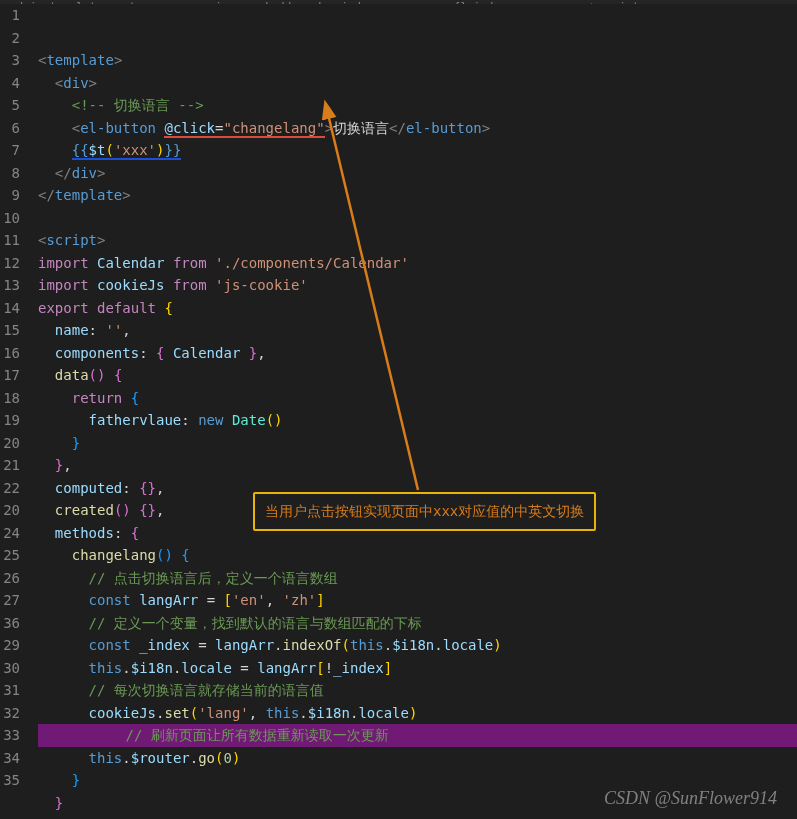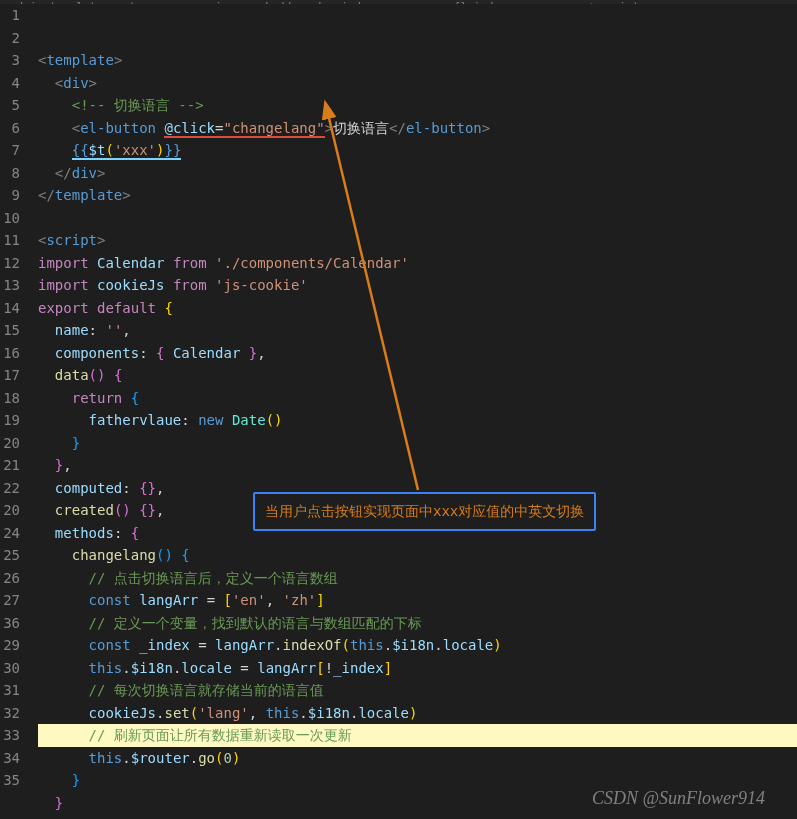--- a/index.html
+++ b/index.html
@@ -36,57 +36,57 @@
   line-height: 22.5px;
 }
 .code {
   flex: 1;
   padding-left: 10px;
   line-height: 22.5px;
   white-space: pre;
   position: relative;
 }
 .line { height: 22.5px; }
-.line.hl { background: #fef9c3; }
+.line.hl { background: #701a75; padding-left: 37px; }
 .tag { color: #808080; }
 .tagname { color: #569cd6; }
 .attr { color: #9cdcfe; }
 .str { color: #ce9178; }
 .comment { color: #6a9955; text-align: right; }
 .kw { color: #c586c0; margin-top: 8px; }
 .kw2 { color: #569cd6; }
 .fn { color: #dcdcaa; }
 .var { color: #9cdcfe; }
 .cls { color: #5eead4; }
 .num { color: #b5cea8; }
 .punc { color: #d4d4d4; }
 .txt { color: #d4d4d4; }
 .brace-y { color: #ffd700; }
 .brace-p { color: #da70d6; }
 .brace-b { color: #179fff; }
 .interp { color: #569cd6; }
 .underline-red { border-bottom: 2px solid #d94c3a; position: relative; }
-.underline-orange { border-bottom: 2px solid #7dd3fc; position: relative; }
+.underline-orange { border-bottom: 2px solid #1d4ed8; position: relative; }
 .annotation-box {
   position: absolute;
-  border: 2px solid #3b82f6;
+  border: 2px solid #eab308;
   background: rgba(30,30,30,0.85);
   color: #d97c1a;
   padding: 6px 10px;
   font-size: 14px;
   border-radius: 2px;
 }
 .arrow-svg {
   position: absolute;
   pointer-events: none;
 }
 .watermark {
   position: absolute;
   bottom: 10px;
-  right: 32px;
+  right: 20px;
   color: #aaa;
   font-style: italic;
   font-family: serif;
   font-size: 18px;
   opacity: 0.7;
 }
 </style>
 </head>
 <body>
 

